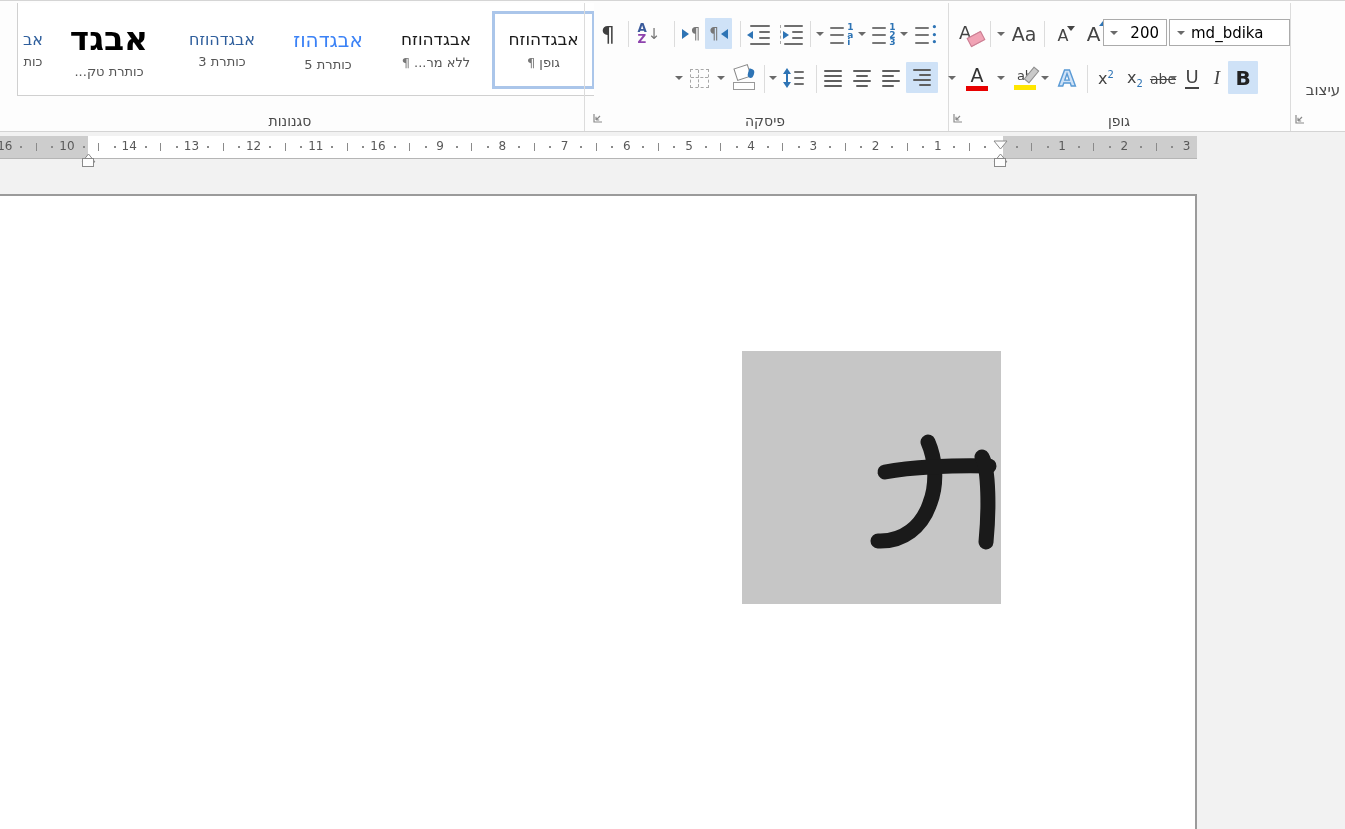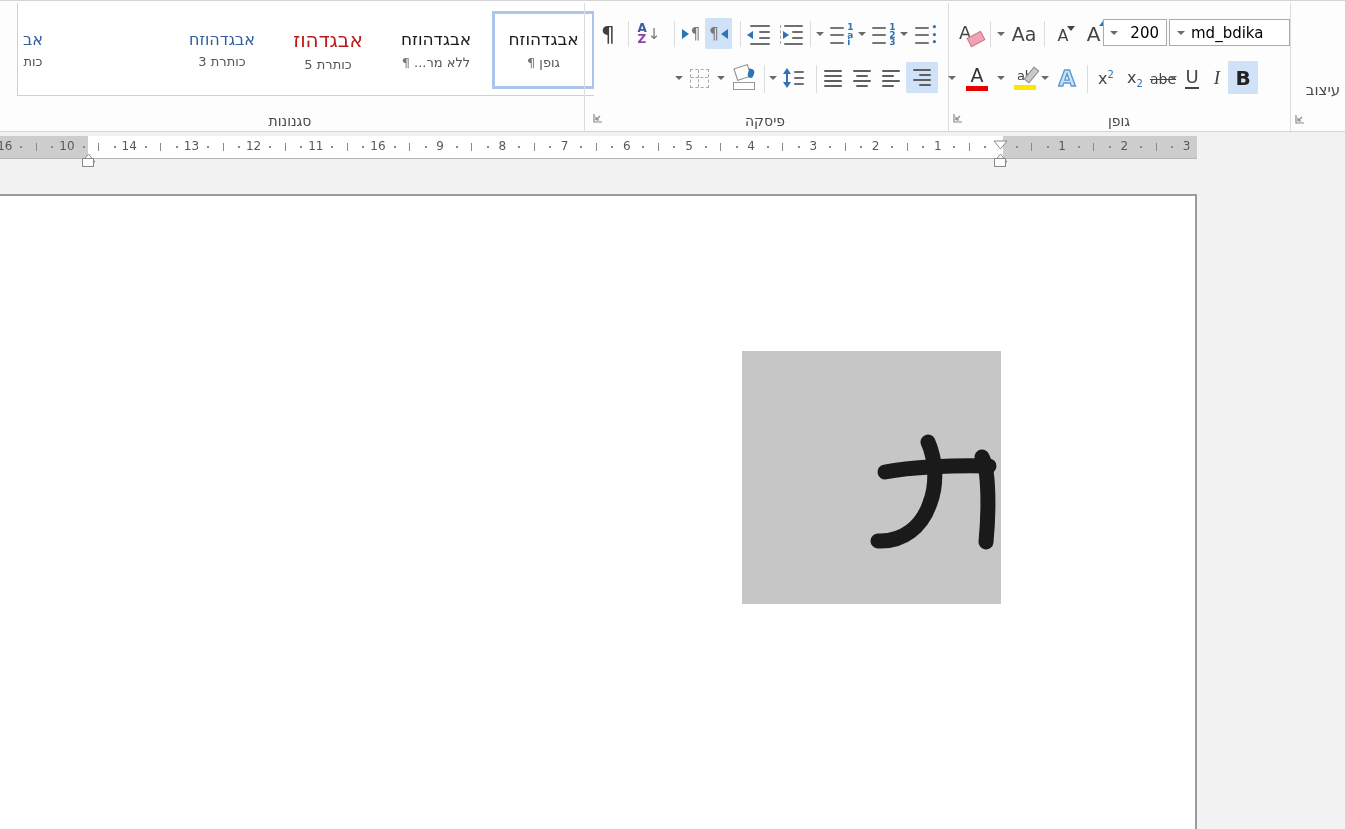--- a/index.html
+++ b/index.html
@@ -17,21 +17,21 @@
   .launcher svg{display:block;}
 
   
   .gallery-box{position:absolute;left:6px;top:2px;width:577px;height:93px;background:#fff;
                border-bottom:1px solid #d0d0d0;border-left:1px solid #d0d0d0;box-sizing:border-box;overflow:hidden;margin-left:11px;}
   .style-card{position:absolute;top:8px;height:78px;border:3px solid transparent;box-sizing:border-box;
               display:flex;flex-direction:column;align-items:center;justify-content:center;overflow:hidden;cursor:default;}
   .style-card.selected{border-color:#abc6ea;background:#fff;}
   .style-preview{white-space:nowrap;line-height:1.1;direction:rtl;}
   .style-preview.normal{font-size:17px;color:#1a1a1a;}
-  .style-preview.h1{font-size:20px;color:#b91c1c;font-family:"DejaVu Serif","DejaVu Sans",serif;}
+  .style-preview.h1{font-size:20px;color:#3b82f6;font-family:"DejaVu Serif","DejaVu Sans",serif;}
   .style-preview.h2{font-size:16px;color:#2e5e9c;font-family:"DejaVu Serif","DejaVu Sans",serif;}
   .style-preview.title{font-size:33px;font-weight:bold;color:#000;font-family:"DejaVu Serif","DejaVu Sans",serif;}
   .style-label{margin-top:6px;font-size:13px;color:#555;white-space:nowrap;display:flex;align-items:baseline;gap:4px;}
   .style-label .pil{color:#777;}
   .style-label .txt{direction:rtl;unicode-bidi:isolate;}
 
   
   .rbtn{position:absolute;display:flex;align-items:center;justify-content:center;color:#404040;cursor:default;}
   .active-blue{background:#cfe2f7;border-radius:1px;}
   .drop{position:absolute;width:0;height:0;border-left:4px solid transparent;border-right:4px solid transparent;border-top:4px solid #6a6a6a;}
@@ -67,20 +67,26 @@
 
 <div class="screen">
 
   <div class="ribbon">
 
     <div class="gallery-box" id="styles-gallery">
         <div class="style-card" style="left: 0px; width: 30px;">
           <div class="style-preview h2">אב</div>
           <div class="style-label">
             <span class="txt">כות</span>
+          </div>
+        </div>
+        <div class="style-card" style="left: 32px; width: 118px;">
+          <div class="style-preview title">אבגד</div>
+          <div class="style-label">
+            <span class="txt">כותרת טק...</span>
           </div>
         </div>
         <div class="style-card" style="left: 152px; width: 104px;">
           <div class="style-preview h2">אבגדהוזח</div>
           <div class="style-label">
             <span class="txt">כותרת 3</span>
           </div>
         </div>
         <div class="style-card" style="left: 258px; width: 104px;">
           <div class="style-preview h1">אבגדהוז</div>

